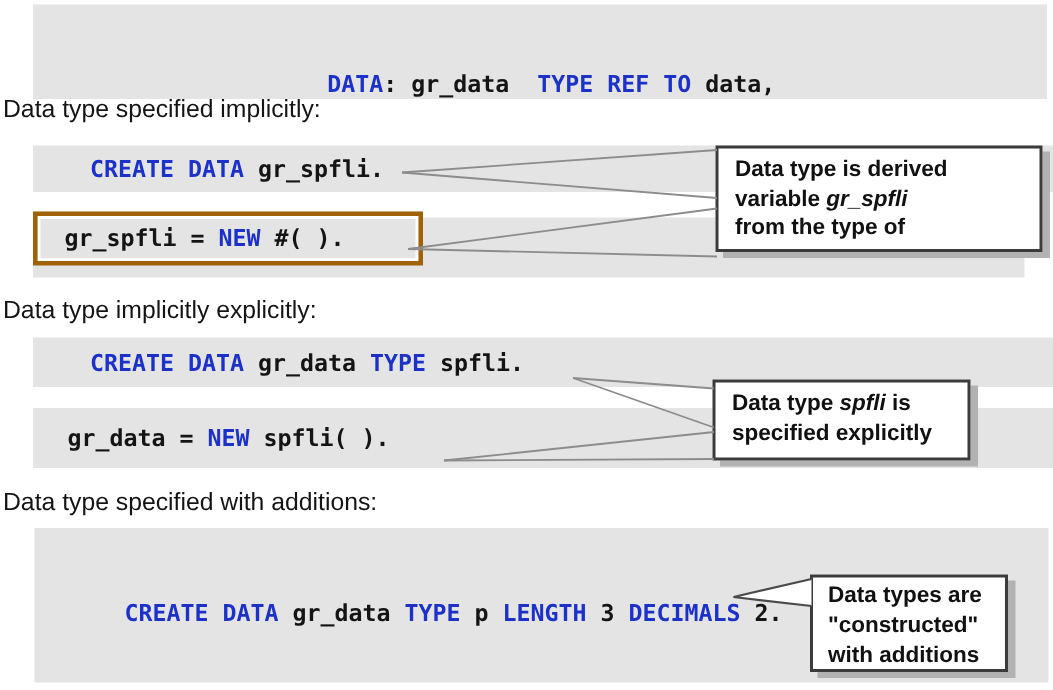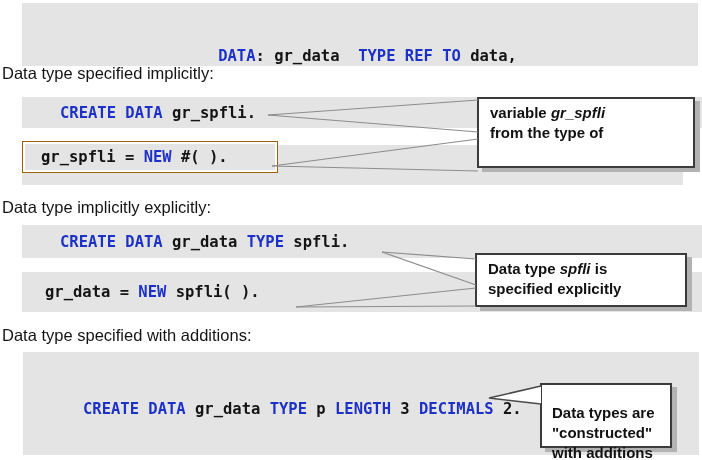--- a/index.html
+++ b/index.html
@@ -17,21 +17,21 @@
   .codeline{white-space:pre;line-height:19px;}
   .kw{color:#1c31c7;}
   .pt{color:#141414;}
   .heading{
     position:absolute;left:2px;font-size:16.5px;color:#141414;
     font-family:"Liberation Sans",sans-serif;line-height:19px;
   }
   .graybar{position:absolute;background:#e4e4e4;z-index:1;}
   .redbox{
     position:absolute;left:22px;top:141px;width:236px;height:30px;
-    border:1px solid #a16207;background:#e4e4e4;
+    border:3px solid #a16207;background:#e4e4e4;
     box-shadow:inset 0 0 0 2px #ffffff;
     display:flex;align-items:center;white-space:pre;
     font-family:"DejaVu Sans Mono","Liberation Mono",monospace;
     font-weight:bold;font-size:15.5px;color:#141414;
     padding-left:18px;z-index:2;
   }
   .callout{
     position:absolute;background:#ffffff;border:2px solid #3b3b3b;
     box-shadow:5px 4px 0 0 #b2b2b2;
     font-family:"Liberation Sans",sans-serif;font-weight:bold;
@@ -58,48 +58,49 @@
     <span class="kw">CREATE DATA</span><span class="pt"> gr_spfli.</span>
   </div>
 
   <div class="graybar" style="left:22px;top:145px;width:661px;height:40px;"></div>
 
   <div class="redbox">
     <span class="pt">gr_spfli = </span><span class="kw">NEW</span><span class="pt"> #( ).</span>
   </div>
 
   <div class="callout" style="left:477px;top:97px;width:218px;height:71px;">
+    <div class="cl-line">Data type is derived</div>
     <div class="cl-line"><span>variable </span><span class="it">gr_spfli</span></div>
     <div class="cl-line">from the type of</div>
   </div>
 
   <div class="heading" style="top:198px;">Data type implicitly explicitly:</div>
 
   <div class="codebox" style="left:22px;top:225px;width:661px;height:33px;padding-left:38px;">
     <span class="kw">CREATE DATA</span><span class="pt"> gr_data </span><span class="kw">TYPE</span><span class="pt"> spfli.</span>
   </div>
 
   <div class="codebox" style="left:22px;top:272px;width:663px;height:40px;padding-left:23px;">
     <span class="pt">gr_data = </span><span class="kw">NEW</span><span class="pt"> spfli( ).</span>
   </div>
 
-  <div class="callout" style="left:475px;top:253px;width:212px;height:54px;">
+  <div class="callout" style="left:475px;top:253px;width:172px;height:54px;">
     <div class="cl-line"><span>Data type </span><span class="it">spfli</span><span> is</span></div>
     <div class="cl-line">specified explicitly</div>
   </div>
 
   <div class="heading" style="top:326px;">Data type specified with additions:</div>
 
   <div class="codebox multi" style="left:23px;top:352px;width:660px;height:96px;padding:7px 0 0 16px;">
     <div class="codeline" style="line-height:28.5px;margin-left:44px;"><span class="kw">CREATE DATA</span><span class="pt"> gr_data </span><span class="kw">TYPE</span><span class="pt"> p </span><span class="kw">LENGTH</span><span class="pt"> 3 </span><span class="kw">DECIMALS</span><span class="pt"> 2.</span></div>
     <div class="codeline" style="line-height:28.5px;"></div>
     
   </div>
 
-  <div class="callout" style="left:540px;top:383px;width:132px;height:65px;padding-left:10px;padding-top:18px;line-height:20px;">
+  <div class="callout" style="left:540px;top:383px;width:132px;height:65px;padding-left:10px;padding-top:2px;line-height:20px;">
     <div class="cl-line">Data types are</div>
     <div class="cl-line">"constructed"</div>
     <div class="cl-line">with additions</div>
   </div>
 
   <svg id="connector-svg" width="702" height="460" viewBox="0 0 702 460">
     <g stroke="#8c8c8c" stroke-width="1.2" fill="none">
 
       <line x1="268" y1="115" x2="478" y2="100"></line>
       <line x1="268" y1="115" x2="478" y2="132"></line>

